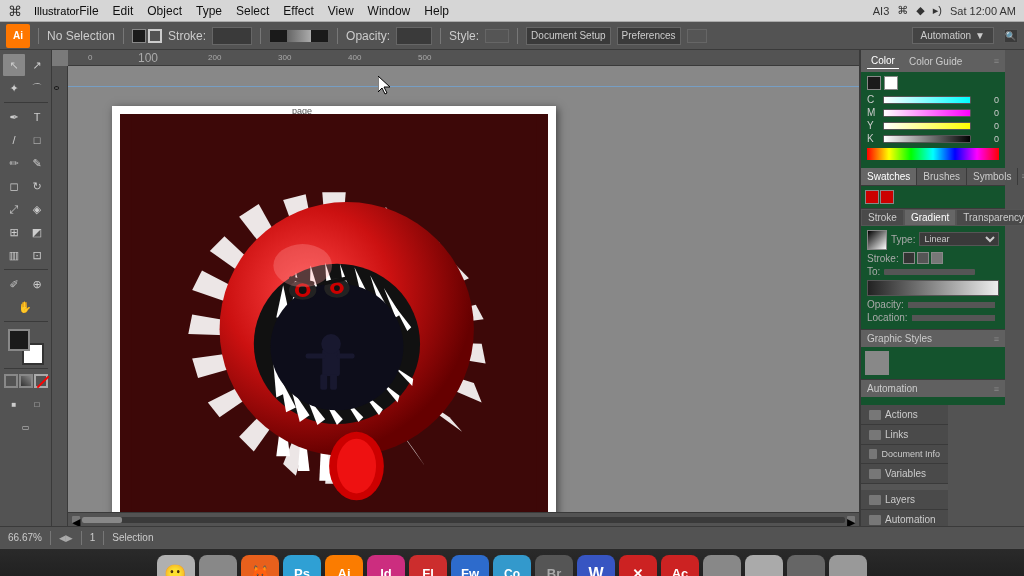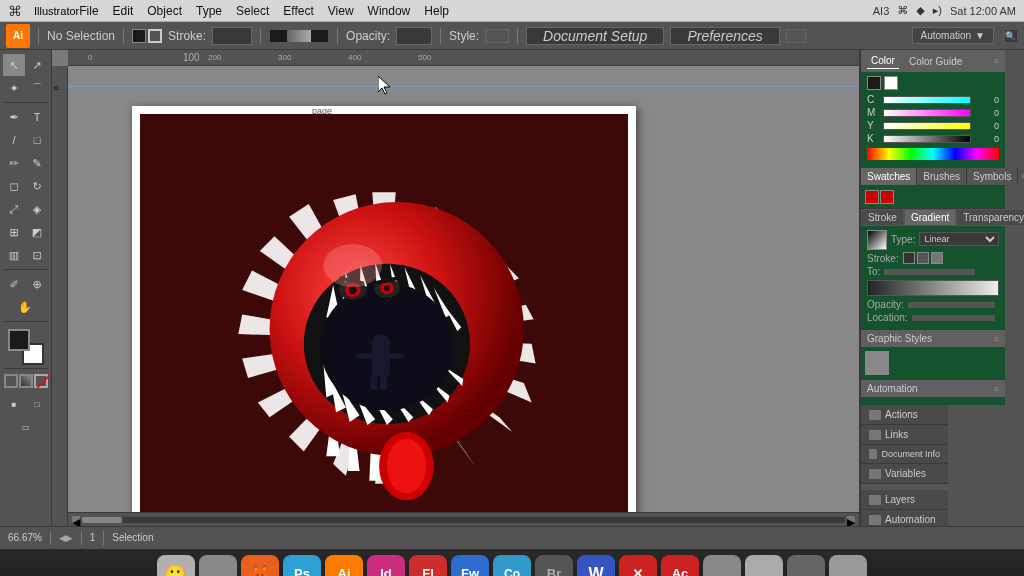--- a/index.html
+++ b/index.html
@@ -29,21 +29,21 @@
       flex-shrink: 0;
     }
     .topbar-label { color: #ccc; font-size: 12px; }
     .topbar-sep { width: 1px; height: 16px; background: #777; margin: 0 2px; }
     .topbar-input {
       height: 18px; background: #3a3a3a; border: 1px solid #666;
       color: #ccc; font-size: 10px; padding: 0 4px; width: 80px;
     }
     .topbar-btn {
       height: 18px; background: #3a3a3a; border: 1px solid #666;
-      color: #ccc; font-size: 14px; padding: 0 16px; cursor: pointer; font-style: italic;
+      color: #ccc; font-size: 10px; padding: 0 4px; cursor: pointer;
     }
     .automation-btn {
       margin-left: auto; background: #444; border: 1px solid #666;
       color: #ccc; font-size: 10px; padding: 2px 8px; cursor: pointer;
       display: flex; align-items: center; gap: 4px;
     }
     .stroke-preview { width: 80px; height: 14px; background: linear-gradient(to right, #1a1a1a, #1a1a1a 30%, #666 30%, #aaa 70%, #1a1a1a 70%); border: 1px solid #555; }
 
     
     #main {
@@ -81,22 +81,22 @@
     }
     .canvas-ruler-v {
       position: absolute; top: 16px; left: 0; width: 16px; bottom: 0;
       background: #535353; border-right: 1px solid #3a3a3a;
     }
     .canvas-content {
       position: absolute; top: 16px; left: 16px; right: 0; bottom: 0;
       background: #888; overflow: hidden;
     }
     .canvas-page {
-      position: absolute; top: 40px; left: 64px;
-      width: 504px; height: 460px; background: white;
+      position: absolute; top: 40px; left: 44px;
+      width: 444px; height: 460px; background: white;
       box-shadow: 2px 2px 8px rgba(0,0,0,0.5);
     }
     .page-label {
       position: absolute; top: 0; left: 180px; font-size: 9px; color: #555;
     }
     
     .artwork {
       position: absolute; top: 8px; left: 8px; right: 8px; bottom: 8px;
       background: #3d0808;
       overflow: hidden;
@@ -308,21 +308,21 @@
     </div>
     <div style="margin-top:2px;">
       <button class="tool-btn" style="width:44px;font-size:8px;height:18px;">▭</button>
     </div>
   </div>
 
   <div id="canvas-area">
 
     <div class="canvas-ruler-h">
       <span style="position:absolute;left:20px;font-size:8px;">0</span>
-      <span style="position:absolute;left:70px;font-size:10px;margin-left:45px;">100</span>
+      <span style="position:absolute;left:70px;font-size:12px;">100</span>
       <span style="position:absolute;left:140px;font-size:8px;">200</span>
       <span style="position:absolute;left:210px;font-size:8px;">300</span>
       <span style="position:absolute;left:280px;font-size:8px;">400</span>
       <span style="position:absolute;left:350px;font-size:8px;">500</span>
     </div>
 
     <div class="canvas-ruler-v">
       <span style="position:absolute;top:20px;left:1px;font-size:7px;writing-mode:vertical-rl;">0</span>
     </div>
 

